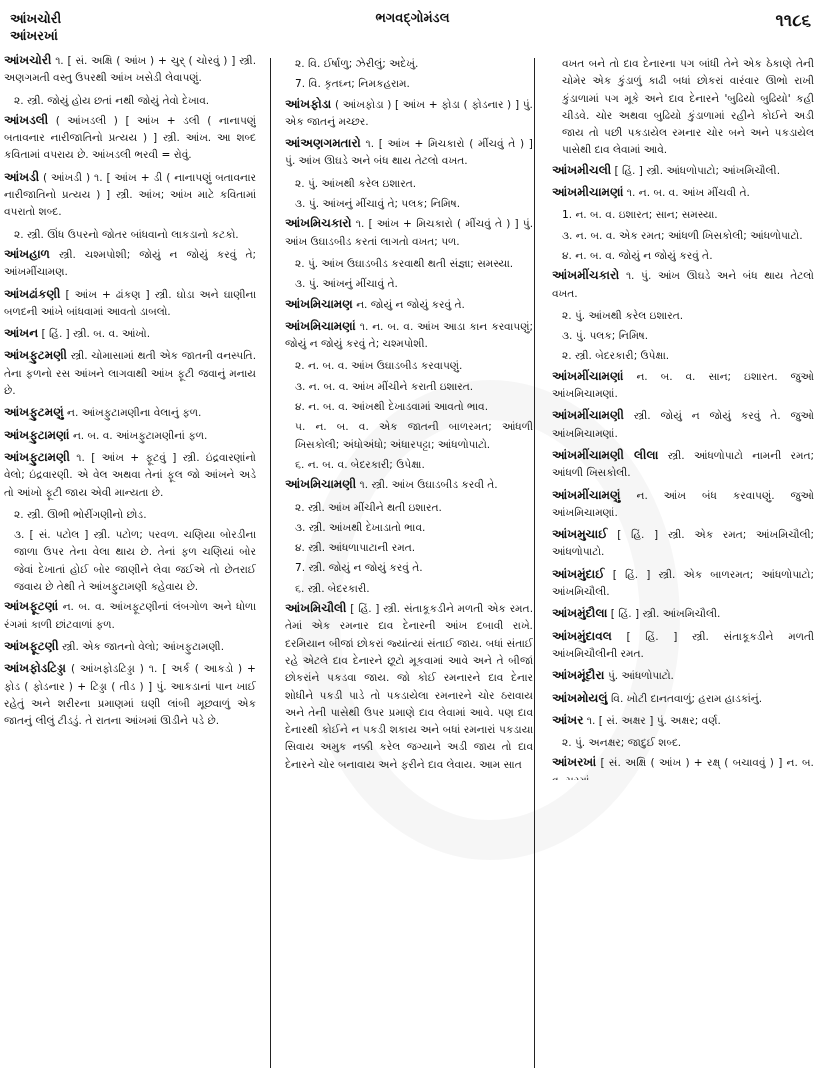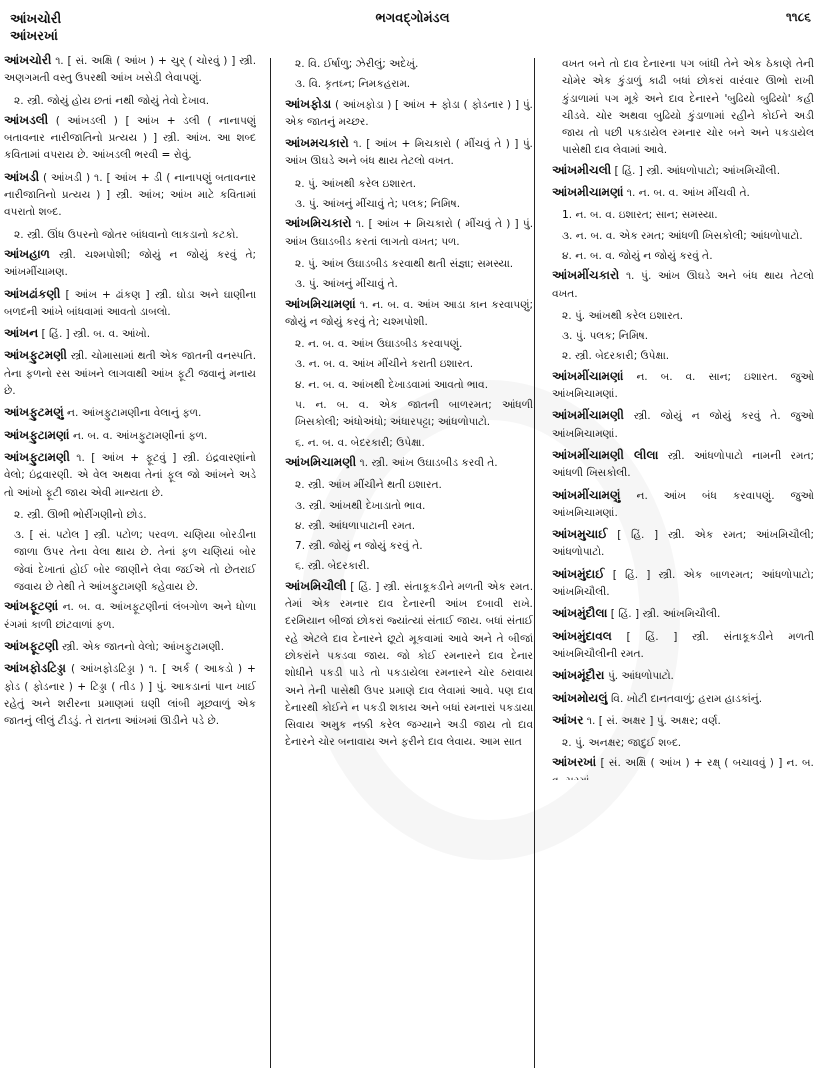--- a/index.html
+++ b/index.html
@@ -5,21 +5,21 @@
   html, body { margin: 0; padding: 0; background: #ffffff; }
   body {
     width: 825px; height: 1088px; overflow: hidden; position: relative;
     font-family: "DejaVu Sans", sans-serif; color: #111;
   }
   .page { position: absolute; left: 0; top: 0; width: 825px; height: 800px; }
   .header { position: absolute; left: 0; top: 0; width: 825px; height: 48px; }
   .guide-top { position: absolute; left: 10px; top: 10px; font-size: 13px; font-weight: bold; line-height: 17px; }
   .guide-bottom { position: absolute; left: 10px; top: 27px; font-size: 13px; font-weight: bold; line-height: 17px; }
   .running-title { position: absolute; left: 0; width: 825px; top: 10px; text-align: center; font-size: 13px; font-weight: bold; }
-  .page-number { position: absolute; right: 14px; top: 10px; font-size: 12px; font-weight: bold; }
+  .page-number { position: absolute; right: 14px; top: 10px; font-size: 17px; font-weight: bold; }
 
   .col { position: absolute; top: 52px; bottom: 20px; overflow: hidden; font-size: 10.6px; line-height: 17.3px; }
   .col1 { left: 4px; width: 252px; }
   .col2 { left: 285px; width: 248px; }
   .col3 { left: 552px; width: 262px; }
   .rule { position: absolute; width: 1px; background: #222; }
   .rule1 { left: 270px; top: 58px; height: 1010px; }
   .rule2 { left: 534px; top: 58px; height: 1010px; }
 
   .entry { margin: 0 0 5px 0; text-align: justify; }
@@ -62,28 +62,29 @@
       <p class="entry"><span class="hw">આંખફુટામણાં</span> <span class="body">ન. બ. વ. આંખફુટામણીનાં ફળ.</span></p>
       <p class="entry"><span class="hw">આંખફુટામણી</span> <span class="body">૧. [ આંખ + ફૂટવું ] સ્ત્રી. ઇંદ્રવારણાંનો વેલો; ઇંદ્રવારણી. એ વેલ અથવા તેનાં ફૂલ જો આંખને અડે તો આંખો ફૂટી જાય એવી માન્યતા છે.</span></p>
       <p class="entry sense"><span class="body">૨. સ્ત્રી. ઊભી ભોરીંગણીનો છોડ.</span></p>
       <p class="entry sense"><span class="body">૩. [ સં. પટોલ ] સ્ત્રી. પટોળ; પરવળ. ચણિયા બોરડીના જાળા ઉપર તેના વેલા થાય છે. તેનાં ફળ ચણિયાં બોર જેવાં દેખાતાં હોઈ બોર જાણીને લેવા જઈએ તો છેતરાઈ જવાય છે તેથી તે આંખફુટામણી કહેવાય છે.</span></p>
       <p class="entry"><span class="hw">આંખફૂટણાં</span> <span class="body">ન. બ. વ. આંખફૂટણીનાં લંબગોળ અને ધોળા રંગમાં કાળી છાંટવાળાં ફળ.</span></p>
       <p class="entry"><span class="hw">આંખફૂટણી</span> <span class="body">સ્ત્રી. એક જાતનો વેલો; આંખફુટામણી.</span></p>
       <p class="entry"><span class="hw">આંખફોડટિડ્ડા</span> <span class="body">( આંખફોડટિડ્ડા ) ૧. [ અર્ક ( આકડો ) + ફોડ ( ફોડનાર ) + ટિડ્ડા ( તીડ ) ] પું. આકડાનાં પાન ખાઈ રહેતું અને શરીરના પ્રમાણમાં ઘણી લાંબી મૂછવાળું એક જાતનું લીલું ટીડડું. તે રાતના આંખમાં ઊડીને પડે છે.</span></p>
     </div>
   <div class="col col2">
       <p class="entry sense"><span class="body">૨. વિ. ઈર્ષાળુ; ઝેરીલું; અદેખું.</span></p>
-      <p class="entry sense"><span class="body">૩. વિ. કૃતઘ્ન; નિમકહરામ.</span></p>
+      <p class="entry sense"><span class="body">7. વિ. કૃતઘ્ન; નિમકહરામ.</span></p>
       <p class="entry"><span class="hw">આંખફોડા</span> <span class="body">( આંખફોડા ) [ આંખ + ફોડા ( ફોડનાર ) ] પું. એક જાતનું મચ્છર.</span></p>
-      <p class="entry"><span class="hw">આંખમચકારો</span> <span class="body">૧. [ આંખ + મિચકારો ( મીંચવું તે ) ] પું. આંખ ઊઘડે અને બંધ થાય તેટલો વખત.</span></p>
+      <p class="entry"><span class="hw">આંઅણગમતારો</span> <span class="body">૧. [ આંખ + મિચકારો ( મીંચવું તે ) ] પું. આંખ ઊઘડે અને બંધ થાય તેટલો વખત.</span></p>
       <p class="entry sense"><span class="body">૨. પું. આંખથી કરેલ ઇશારત.</span></p>
       <p class="entry sense"><span class="body">૩. પું. આંખનું મીંચાવું તે; પલક; નિમિષ.</span></p>
       <p class="entry"><span class="hw">આંખમિચકારો</span> <span class="body">૧. [ આંખ + મિચકારો ( મીંચવું તે ) ] પું. આંખ ઉઘાડબીડ કરતાં લાગતો વખત; પળ.</span></p>
       <p class="entry sense"><span class="body">૨. પું. આંખ ઉઘાડબીડ કરવાથી થતી સંજ્ઞા; સમસ્યા.</span></p>
       <p class="entry sense"><span class="body">૩. પું. આંખનું મીંચાવું તે.</span></p>
+      <p class="entry"><span class="hw">આંખમિચામણ</span> <span class="body">ન. જોયું ન જોયું કરવું તે.</span></p>
       <p class="entry"><span class="hw">આંખમિચામણાં</span> <span class="body">૧. ન. બ. વ. આંખ આડા કાન કરવાપણું; જોયું ન જોયું કરવું તે; ચશ્મપોશી.</span></p>
       <p class="entry sense"><span class="body">૨. ન. બ. વ. આંખ ઉઘાડબીડ કરવાપણું.</span></p>
       <p class="entry sense"><span class="body">૩. ન. બ. વ. આંખ મીંચીને કરાતી ઇશારત.</span></p>
       <p class="entry sense"><span class="body">૪. ન. બ. વ. આંખથી દેખાડવામાં આવતો ભાવ.</span></p>
       <p class="entry sense"><span class="body">૫. ન. બ. વ. એક જાતની બાળરમત; આંધળી ખિસકોલી; અંધોઅંધો; અંધારપટ્ટા; આંધળોપાટો.</span></p>
       <p class="entry sense"><span class="body">૬. ન. બ. વ. બેદરકારી; ઉપેક્ષા.</span></p>
       <p class="entry"><span class="hw">આંખમિચામણી</span> <span class="body">૧. સ્ત્રી. આંખ ઉઘાડબીડ કરવી તે.</span></p>
       <p class="entry sense"><span class="body">૨. સ્ત્રી. આંખ મીંચીને થતી ઇશારત.</span></p>
       <p class="entry sense"><span class="body">૩. સ્ત્રી. આંખથી દેખાડાતો ભાવ.</span></p>
       <p class="entry sense"><span class="body">૪. સ્ત્રી. આંધળાપાટાની રમત.</span></p>

